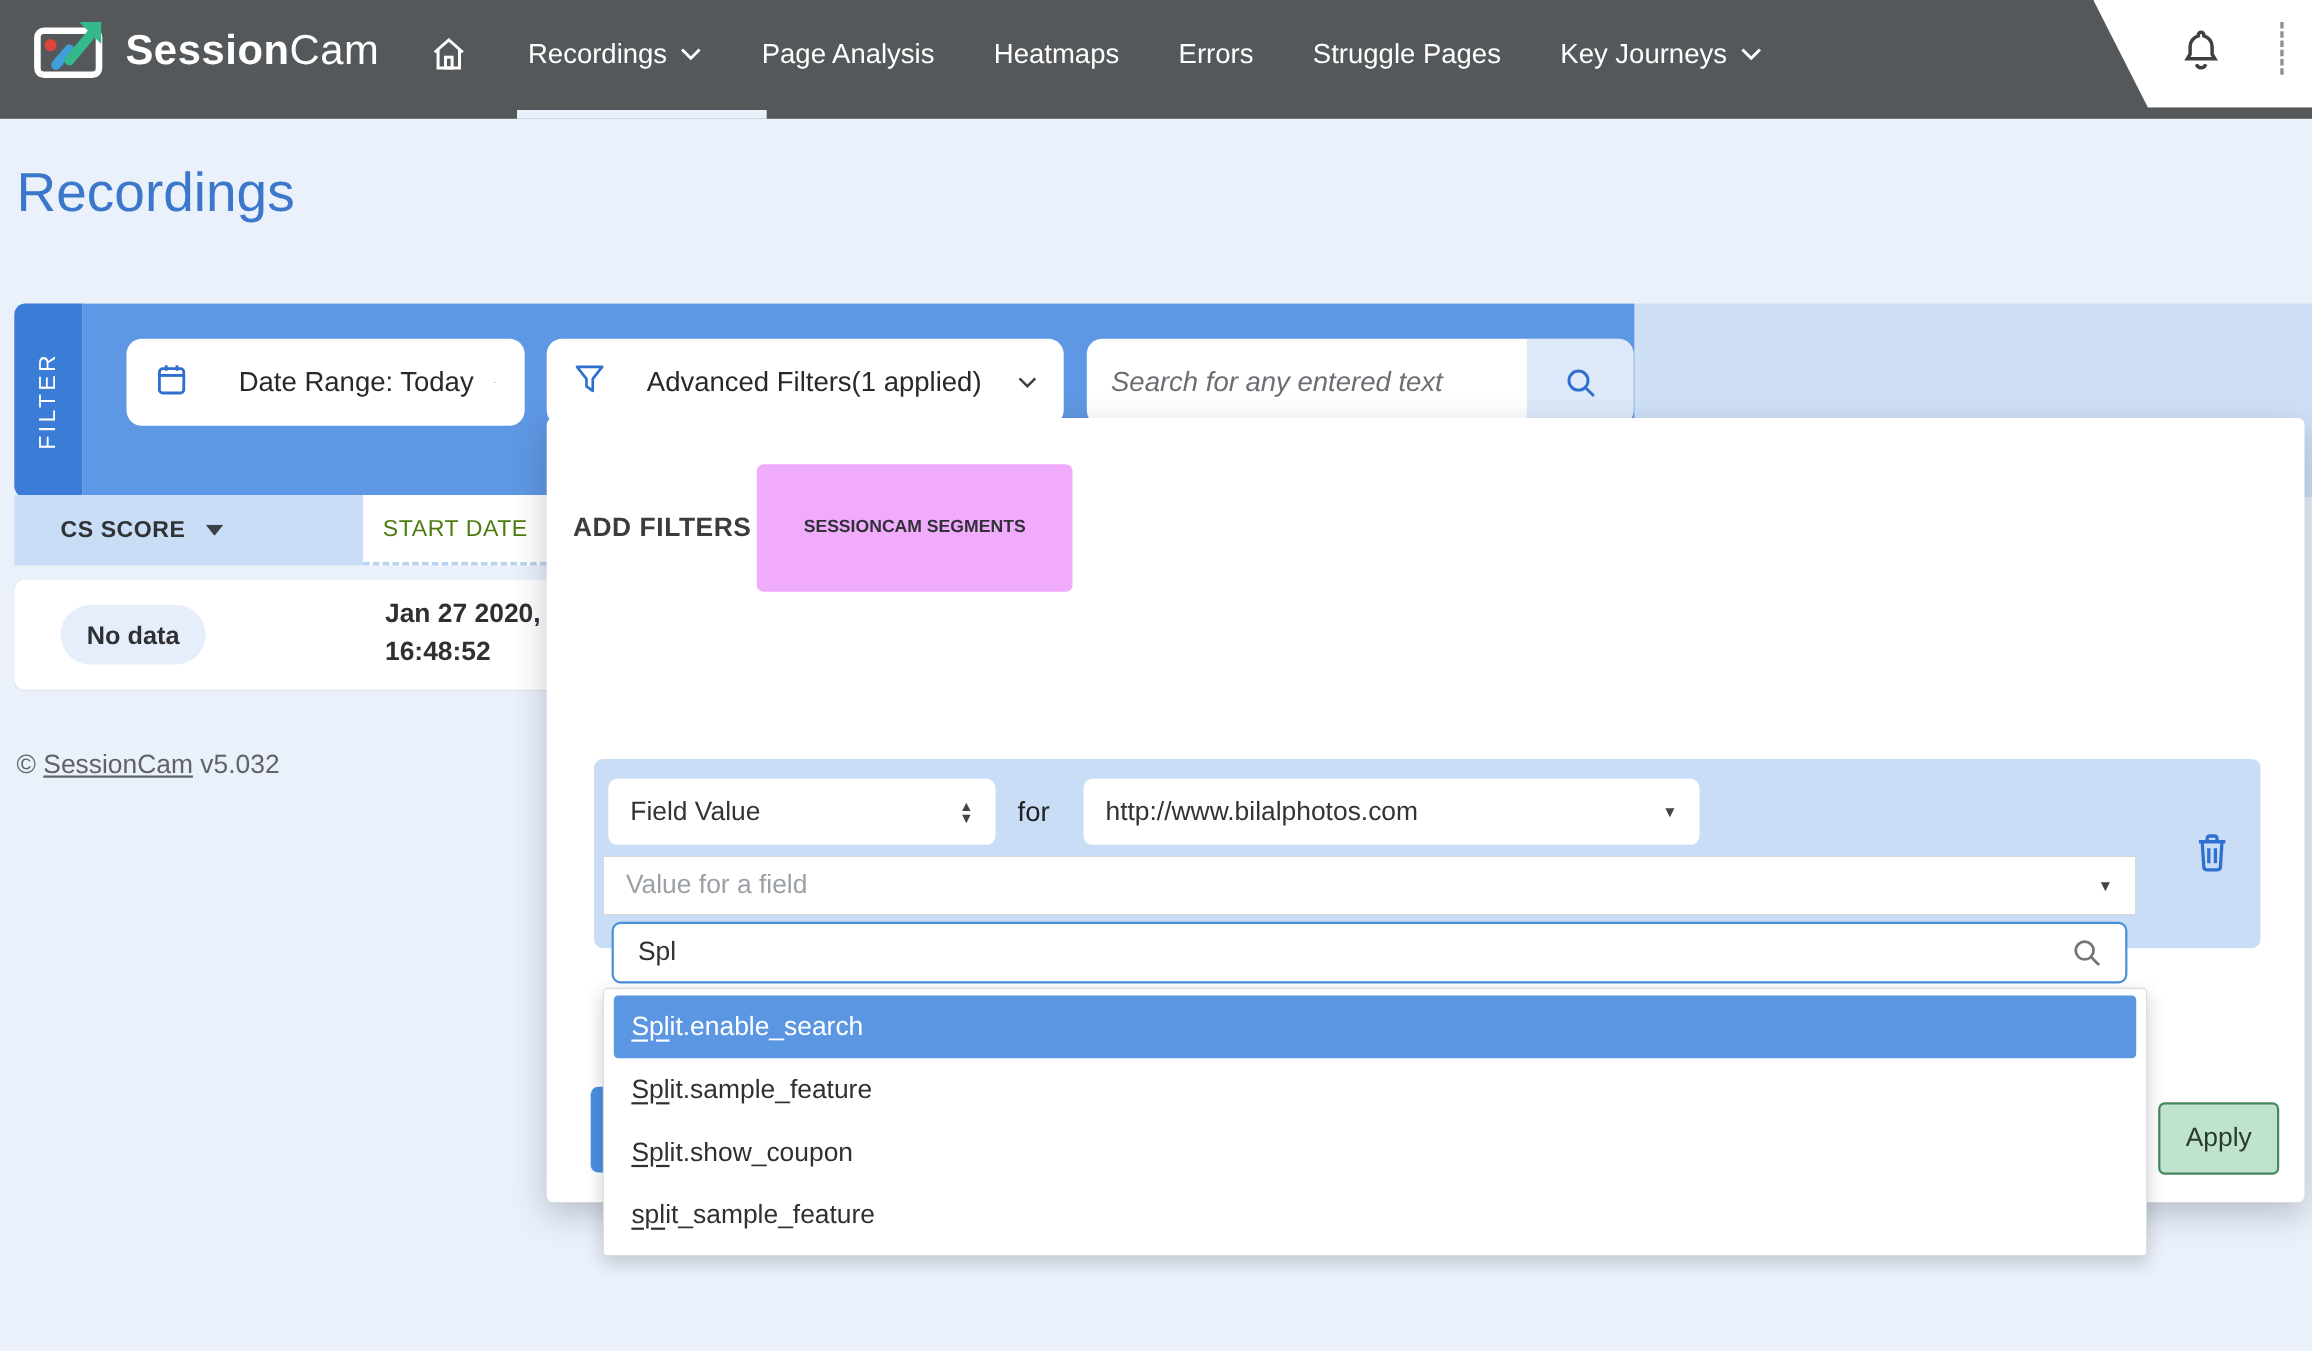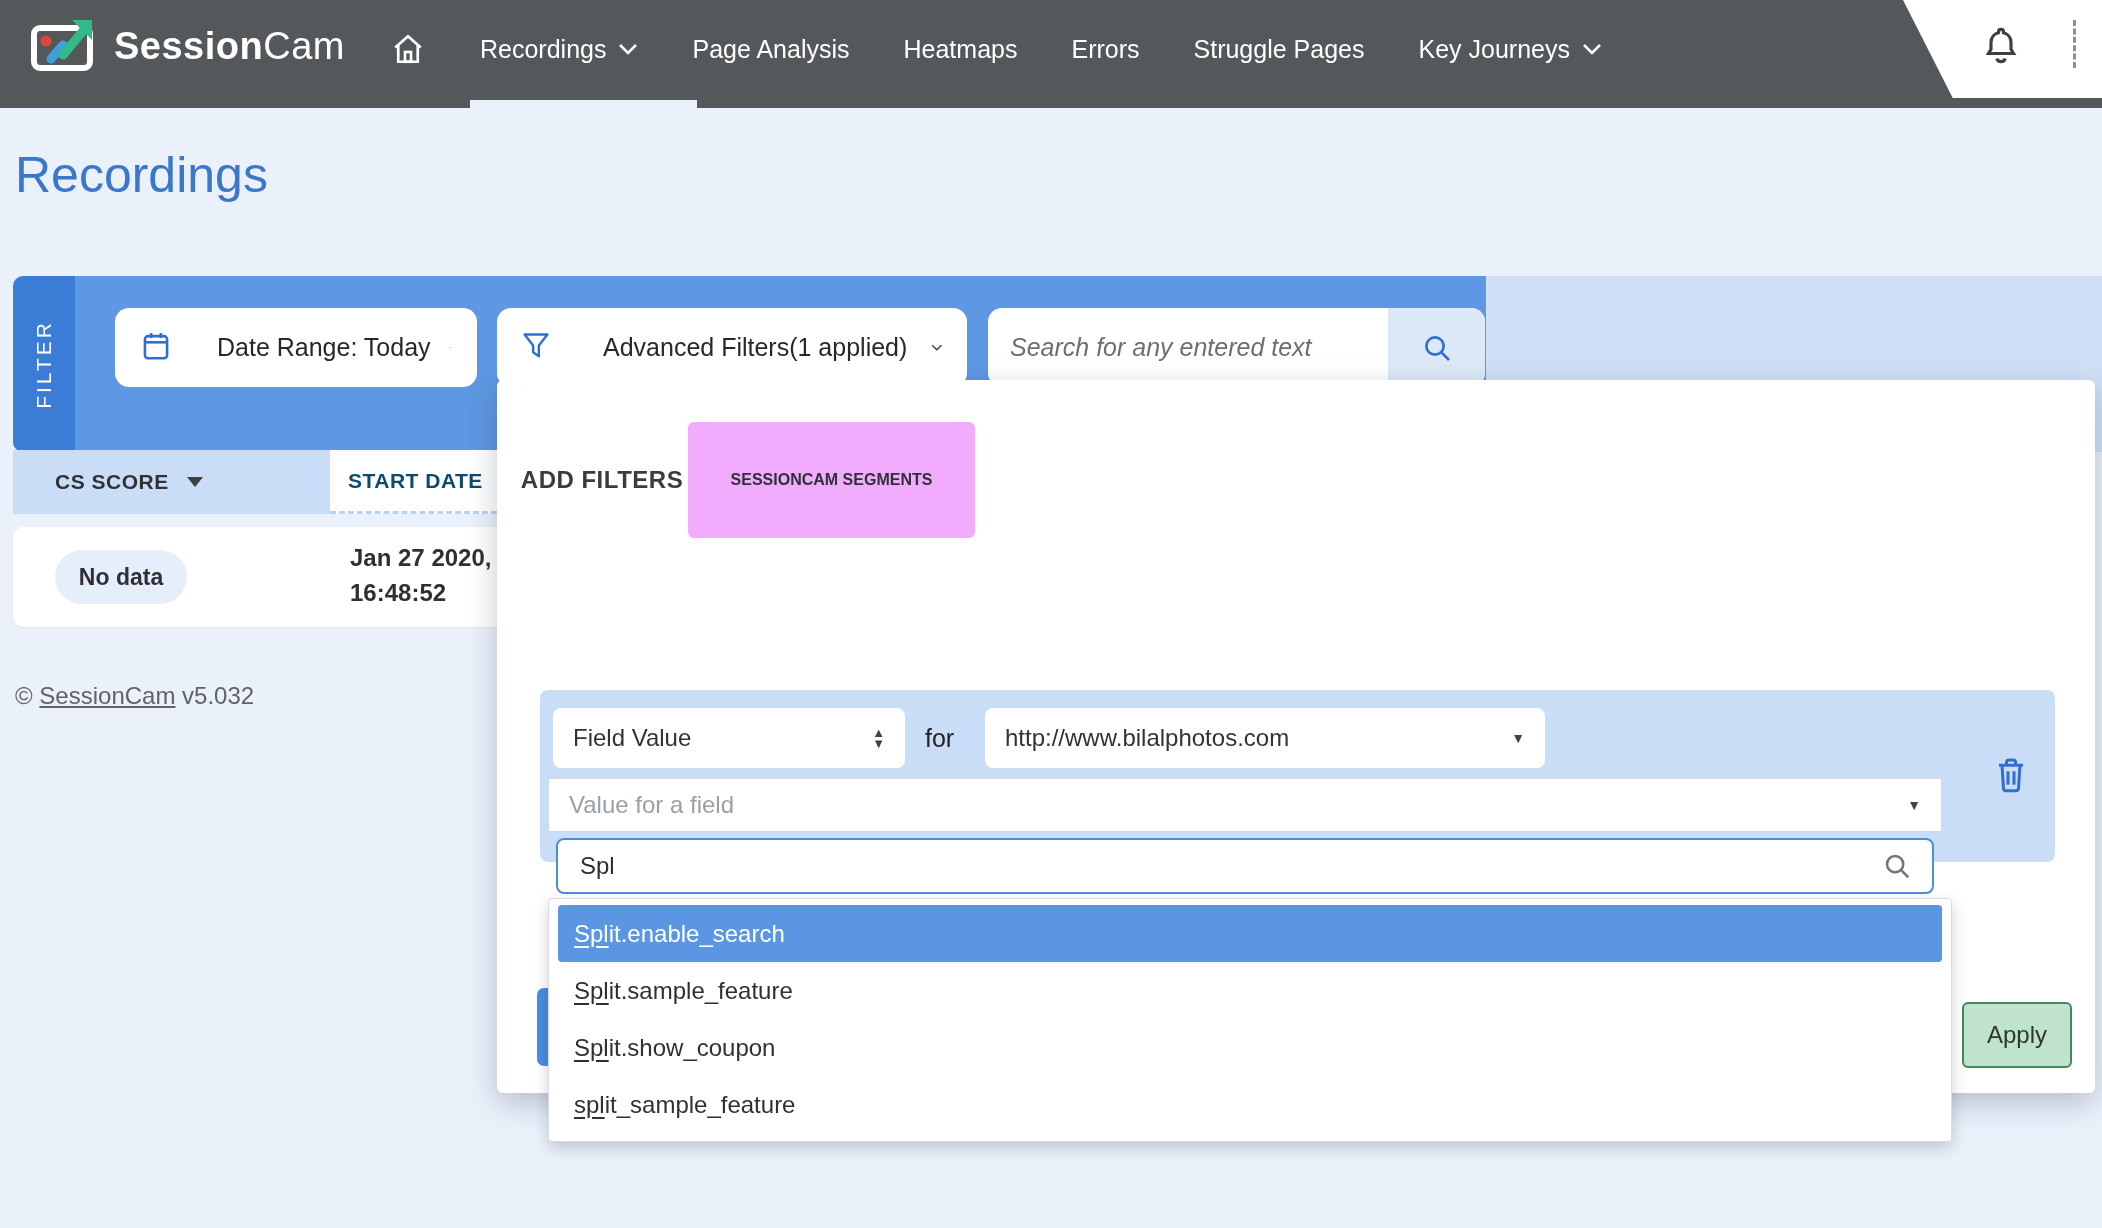--- a/index.html
+++ b/index.html
@@ -26,35 +26,35 @@
   .footer a{color:#5f6368;text-decoration:underline;cursor:pointer;}
 
   
   .filter-tab{left:13px;top:276px;width:62px;height:176px;background:#3b7cd7;border-radius:10px 0 0 10px;
               display:flex;align-items:center;justify-content:center;z-index:1;cursor:pointer;}
   .filter-tab span{writing-mode:vertical-rl;transform:rotate(180deg);color:#fff;font-size:21px;font-weight:500;letter-spacing:3px;}
   .filter-bar{left:75px;top:276px;width:1411px;height:176px;background:#5e97e3;z-index:0;}
   .filter-bar-light{left:1486px;top:276px;width:616px;height:176px;background:#cfe0f6;z-index:0;}
   .pill{background:#fff;border-radius:14px;display:flex;align-items:center;z-index:2;cursor:pointer;}
   .pill-date{left:115px;top:308px;width:362px;height:79px;gap:18px;padding:0 26px;}
-  .pill-adv{left:497px;top:308px;width:470px;height:79px;gap:24px;padding:0 24px;z-index:11;}
+  .pill-adv{left:497px;top:308px;width:470px;height:79px;gap:9px;padding:0 24px;z-index:11;}
   .pill-label{font-size:25px;color:#26282a;font-weight:500;white-space:nowrap;margin-left:28px;}
   .chev{margin-left:auto;}
   .pill-search{left:988px;top:308px;width:497px;height:79px;border-radius:14px;overflow:hidden;display:flex;z-index:2;background:#fff;}
   .pill-search input{flex:1;border:none;outline:none;font-size:25px;font-style:italic;color:#5f6368;padding:0 22px;background:transparent;}
   .pill-search input::placeholder{color:#6b6f73;font-style:italic;}
   .search-btn{width:97px;height:79px;background:#dde9f8;display:flex;align-items:center;justify-content:center;cursor:pointer;}
 
   
   .th-score{left:13px;top:450px;width:317px;height:64px;background:#c9ddf6;display:flex;align-items:center;
             padding-left:42px;gap:18px;z-index:1;cursor:pointer;}
   .th-score span{font-size:21px;font-weight:700;color:#303234;letter-spacing:.5px;}
   .th-date{left:330px;top:450px;width:560px;height:64px;background:#fff;border-bottom:3px dashed #b9d3f1;
            display:flex;align-items:center;padding-left:18px;z-index:1;cursor:pointer;}
-  .th-date span{font-size:21px;font-weight:700;color:#0c4a6e;letter-spacing:.5px;}
+  .th-date span{font-size:21px;font-weight:400;color:#4d7c0f;letter-spacing:.5px;}
   .row-card{left:13px;top:527px;width:877px;height:100px;background:#fff;border-radius:10px;z-index:1;
             box-shadow:0 1px 2px rgba(0,0,0,.05);}
   .nodata-pill{left:42px;top:23px;width:132px;height:54px;background:#e7eefb;border-radius:27px;
                display:flex;align-items:center;justify-content:center;font-size:23px;font-weight:600;color:#2f3033;}
   .row-date{left:337px;top:13px;font-size:24px;font-weight:600;color:#2f3033;line-height:35px;white-space:nowrap;}
 
   
   .panel{left:497px;top:380px;width:1598px;height:713px;background:#fff;border-radius:6px;z-index:10;
          box-shadow:0 10px 30px rgba(50,60,80,.28);}
   .pointer{left:8px;top:-15px;width:0;height:0;border-left:16px solid transparent;border-right:16px solid transparent;

